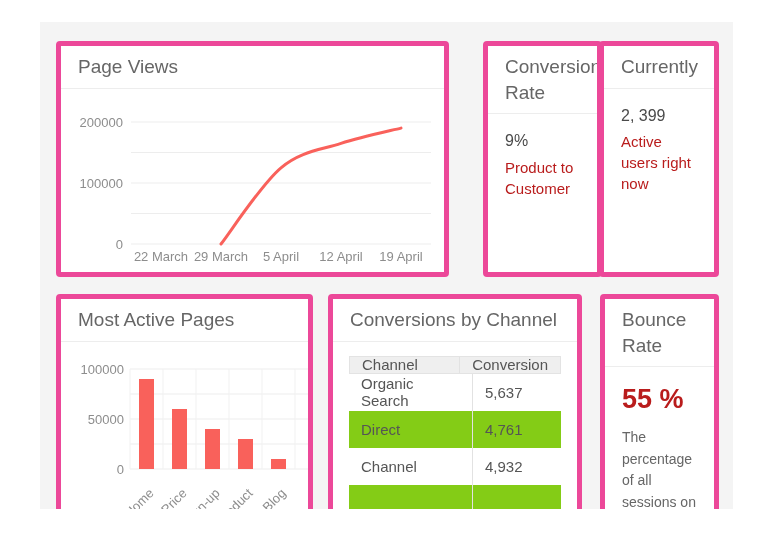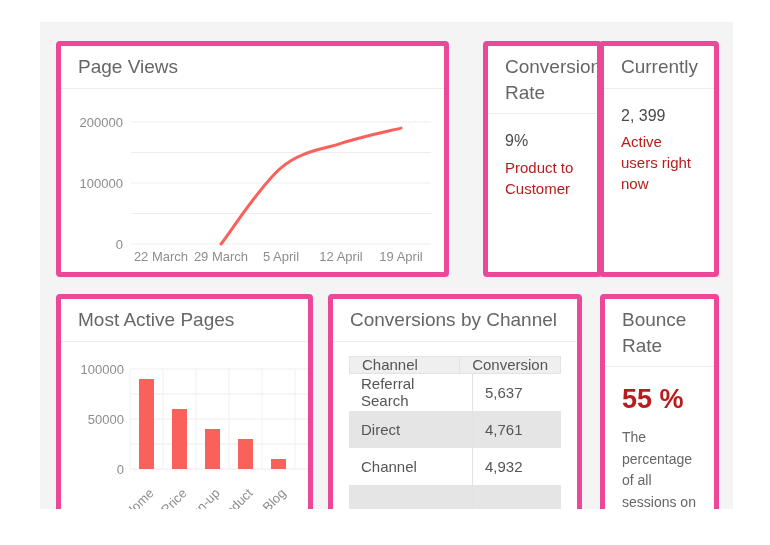--- a/index.html
+++ b/index.html
@@ -38,21 +38,21 @@
   svg text{font-family:"Liberation Sans", sans-serif;}
 
   
   .ctable{margin:14px 16px 0 16px;font-size:15px;color:#555;}
   .trow{display:flex;}
   .tcell{box-sizing:border-box;padding:0 12px;display:flex;align-items:center;height:37px;}
   .tcell.c1{width:124px;border-right:1px solid #e2e2e2;}
   .tcell.c2{flex:1;}
   .trow.thead{background:#efefef;border:1px solid #e3e3e3;}
   .trow.thead .tcell{height:16px;color:#555;}
-  .trow.alt{background:#e5e5e5;}
+  .trow.alt{background:#84cc16;}
 </style>
 </head>
 <body>
 
 <div class="dashboard">
 
   <div class="panel" id="p-pageviews">
     <div class="panel-header">Page Views</div>
     <svg class="chart" width="391" height="192">
         <g>
@@ -123,21 +123,21 @@
   </div>
 
   <div class="panel" id="p-convchannel">
     <div class="panel-header">Conversions by Channel</div>
     <div class="ctable">
         <div class="trow thead">
           <div class="tcell c1">Channel</div>
           <div class="tcell c2">Conversion</div>
         </div>
         <div class="trow">
-          <div class="tcell c1">Referral Search</div>
+          <div class="tcell c1">Organic Search</div>
           <div class="tcell c2">5,637</div>
         </div>
         <div class="trow alt">
           <div class="tcell c1">Direct</div>
           <div class="tcell c2">4,761</div>
         </div>
         <div class="trow">
           <div class="tcell c1">Channel</div>
           <div class="tcell c2">4,932</div>
         </div>

